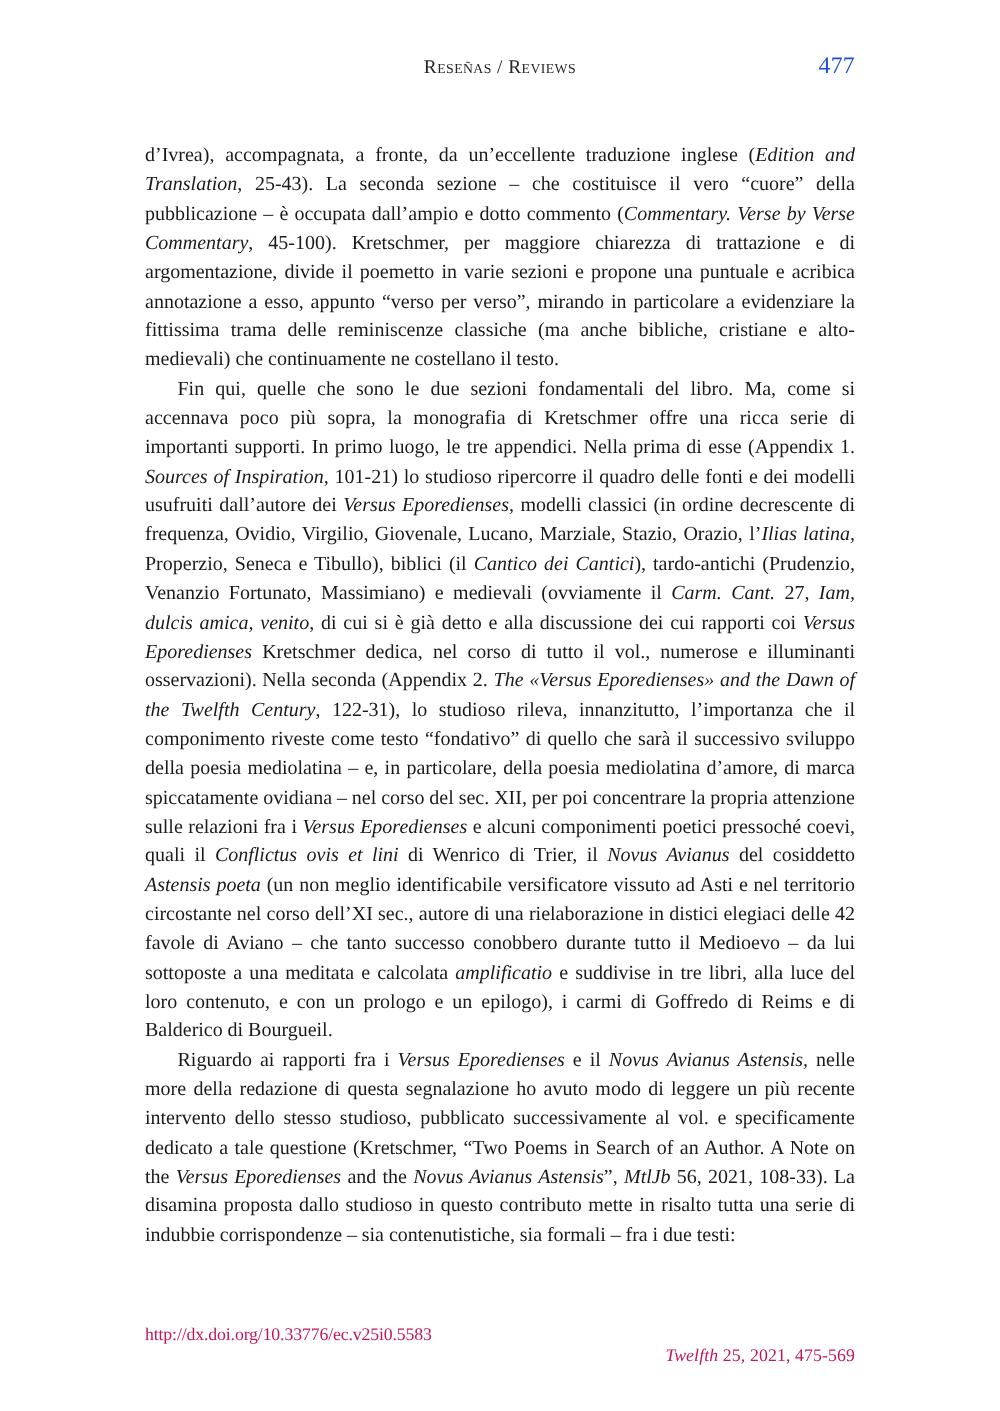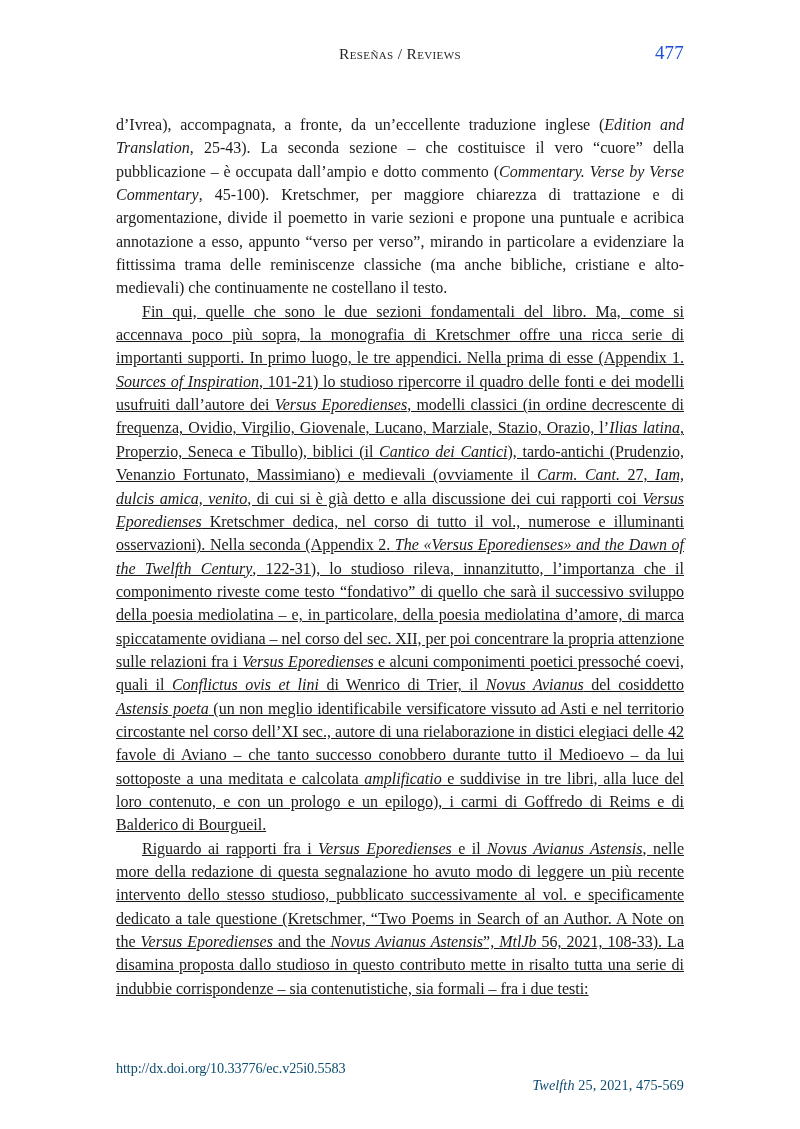--- a/index.html
+++ b/index.html
@@ -58,37 +58,36 @@
     font-size: 16px;
     line-height: 23.35px;
     text-align: justify;
     text-justify: inter-word;
     hyphens: none;
     color: #1a1a1a;
     word-spacing: -0.1px;
   }
   .para.indent {
     text-indent: 26px;
-    text-decoration: underline;
   }
   .para i, .para em {
     font-style: italic;
   }
 
   
   .footer {
     position: absolute;
     left: 116px;
     top: 1060px;
     width: 568px;
     display: flex;
     justify-content: space-between;
     align-items: baseline;
     font-size: 14.2px;
-    color: #0c4a6e;
+    color: #be185d;
   }
   .footer-doi {
     letter-spacing: -0.1px;
     white-space: pre;
   }
   .footer-cite {
     white-space: pre;
     letter-spacing: 0.1px;
   }
   .footer-cite .jrnl {

